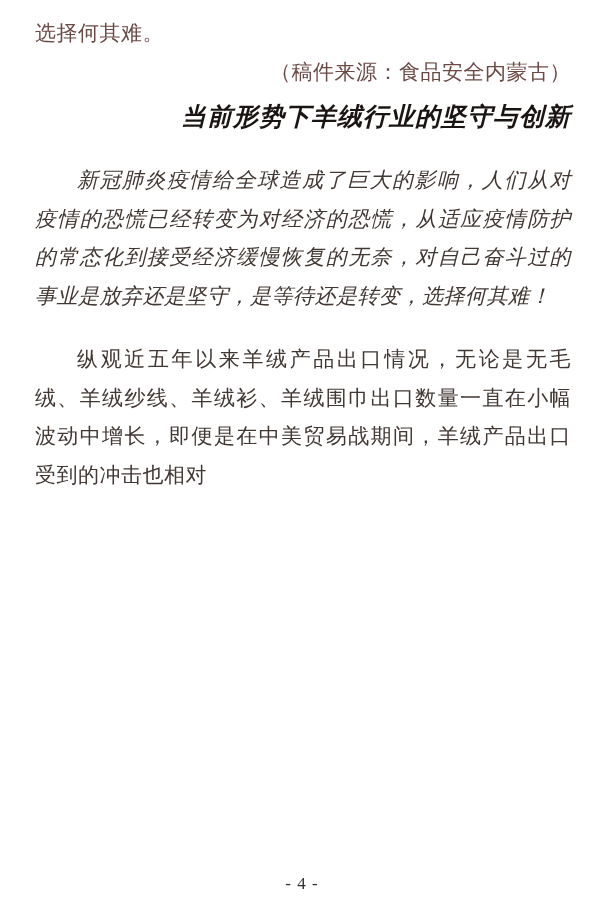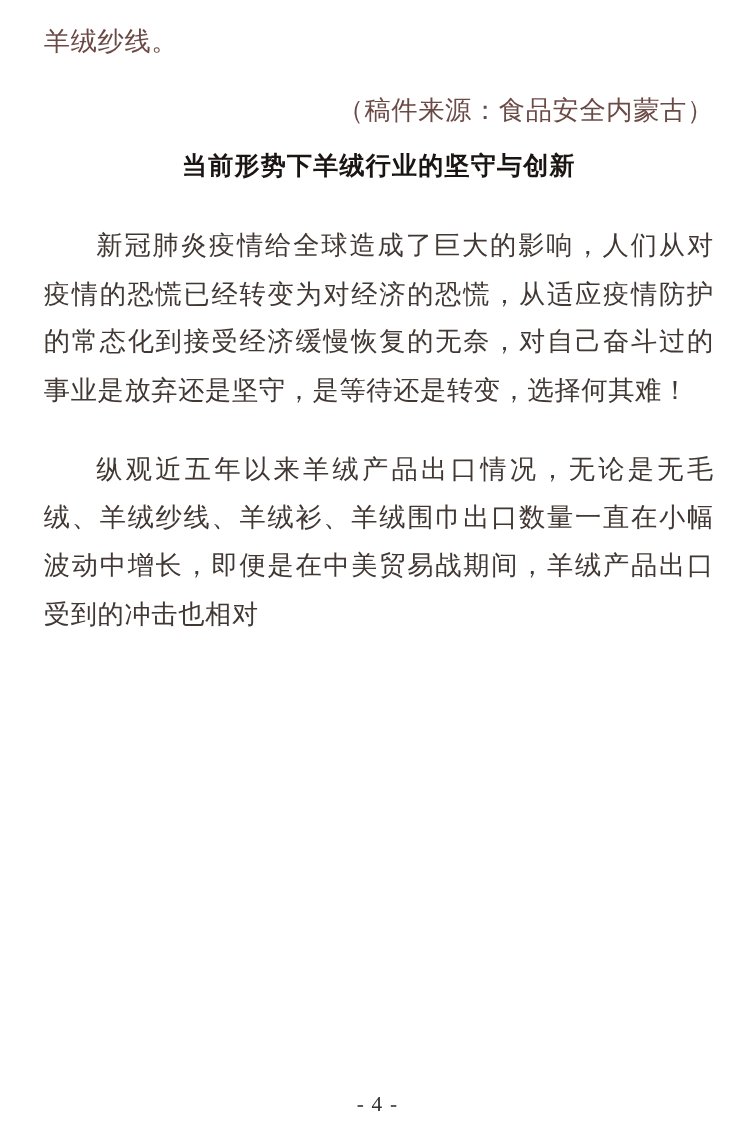--- a/index.html
+++ b/index.html
@@ -35,54 +35,54 @@
     line-height: 38.5px;
     text-align: justify;
     text-justify: inter-character;
     color: var(--body-text);
     letter-spacing: 0.5px;
   }
   .para.indent { text-indent: 2em; }
   .para.header-color { color: var(--header-text); }
   .para.source {
     text-align: right;
-    margin-top: 16px;
   }
   .mt17 { margin-top: 17px; }
-  .mt24 { margin-top: 24px; }
+  .mt24 { margin-top: 24px; font-style: italic; }
   .mt14 { margin-top: 14px; }
   .mt25 { margin-top: 25px; }
   .article-title {
     margin: 6px 0 0 0;
-    font-size: 20px;
+    font-size: 25px;
     line-height: 40px;
     font-weight: bold;
-    text-align: center;
+    text-align: right;
     color: var(--title-text);
     letter-spacing: 1px;
+    font-style: italic;
   }
   .page-number {
     position: absolute;
     left: 0;
     width: 604px;
     top: 874px;
     text-align: center;
     font-size: 17px;
     color: var(--page-number-text);
     font-family: "Liberation Serif", "DejaVu Serif", serif;
     letter-spacing: 1px;
   }
 </style>
 </head>
 <body>
 
 <div class="page">
   <div class="doc-body">
 
-    <p class="para header-color">羊绒纱线。</p>
+    <p class="para header-color">选择何其难。</p>
 
 
     <p class="para header-color source">（稿件来源：食品安全内蒙古）</p>
 
     <h1 class="article-title">当前形势下羊绒行业的坚守与创新</h1>
 
     <p class="para indent mt24">新冠肺炎疫情给全球造成了巨大的影响，人们从对疫情的恐慌已经转变为对经济的恐慌，从适应疫情防护的常态化到接受经济缓慢恢复的无奈，对自己奋斗过的事业是放弃还是坚守，是等待还是转变，选择何其难！</p>
 
 
     <p class="para indent mt25">纵观近五年以来羊绒产品出口情况，无论是无毛绒、羊绒纱线、羊绒衫、羊绒围巾出口数量一直在小幅波动中增长，即便是在中美贸易战期间，羊绒产品出口受到的冲击也相对</p>

